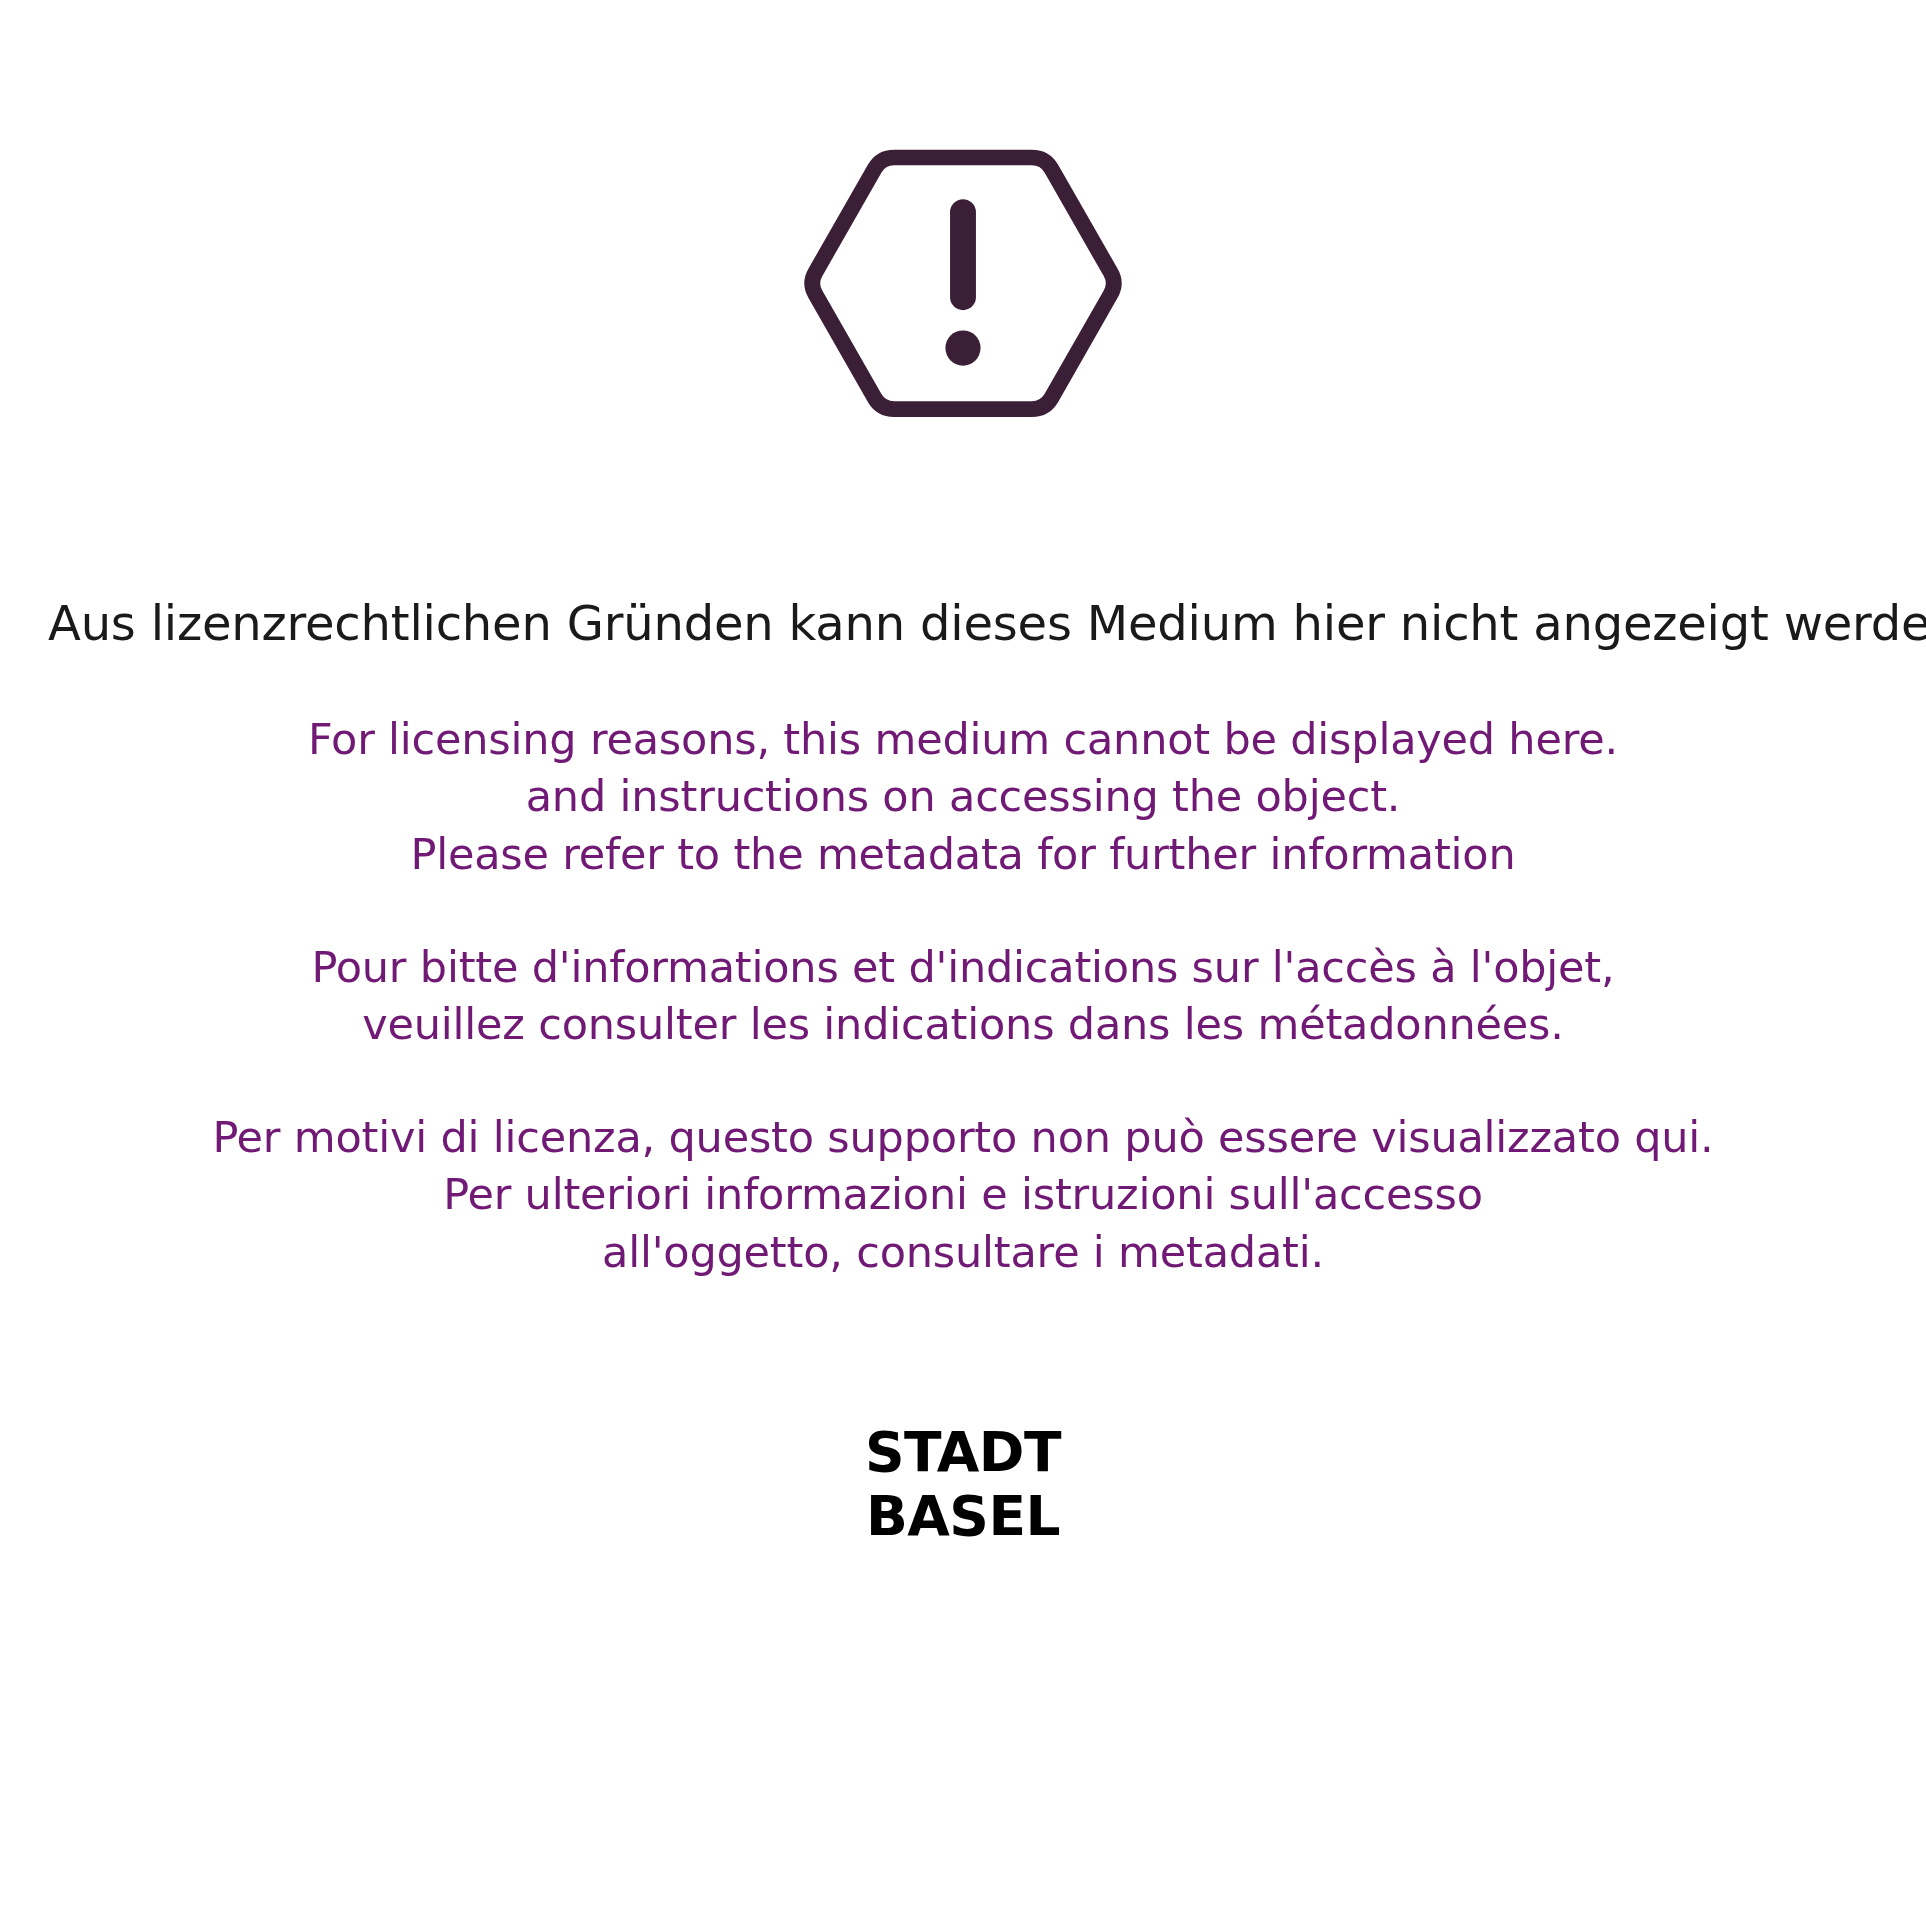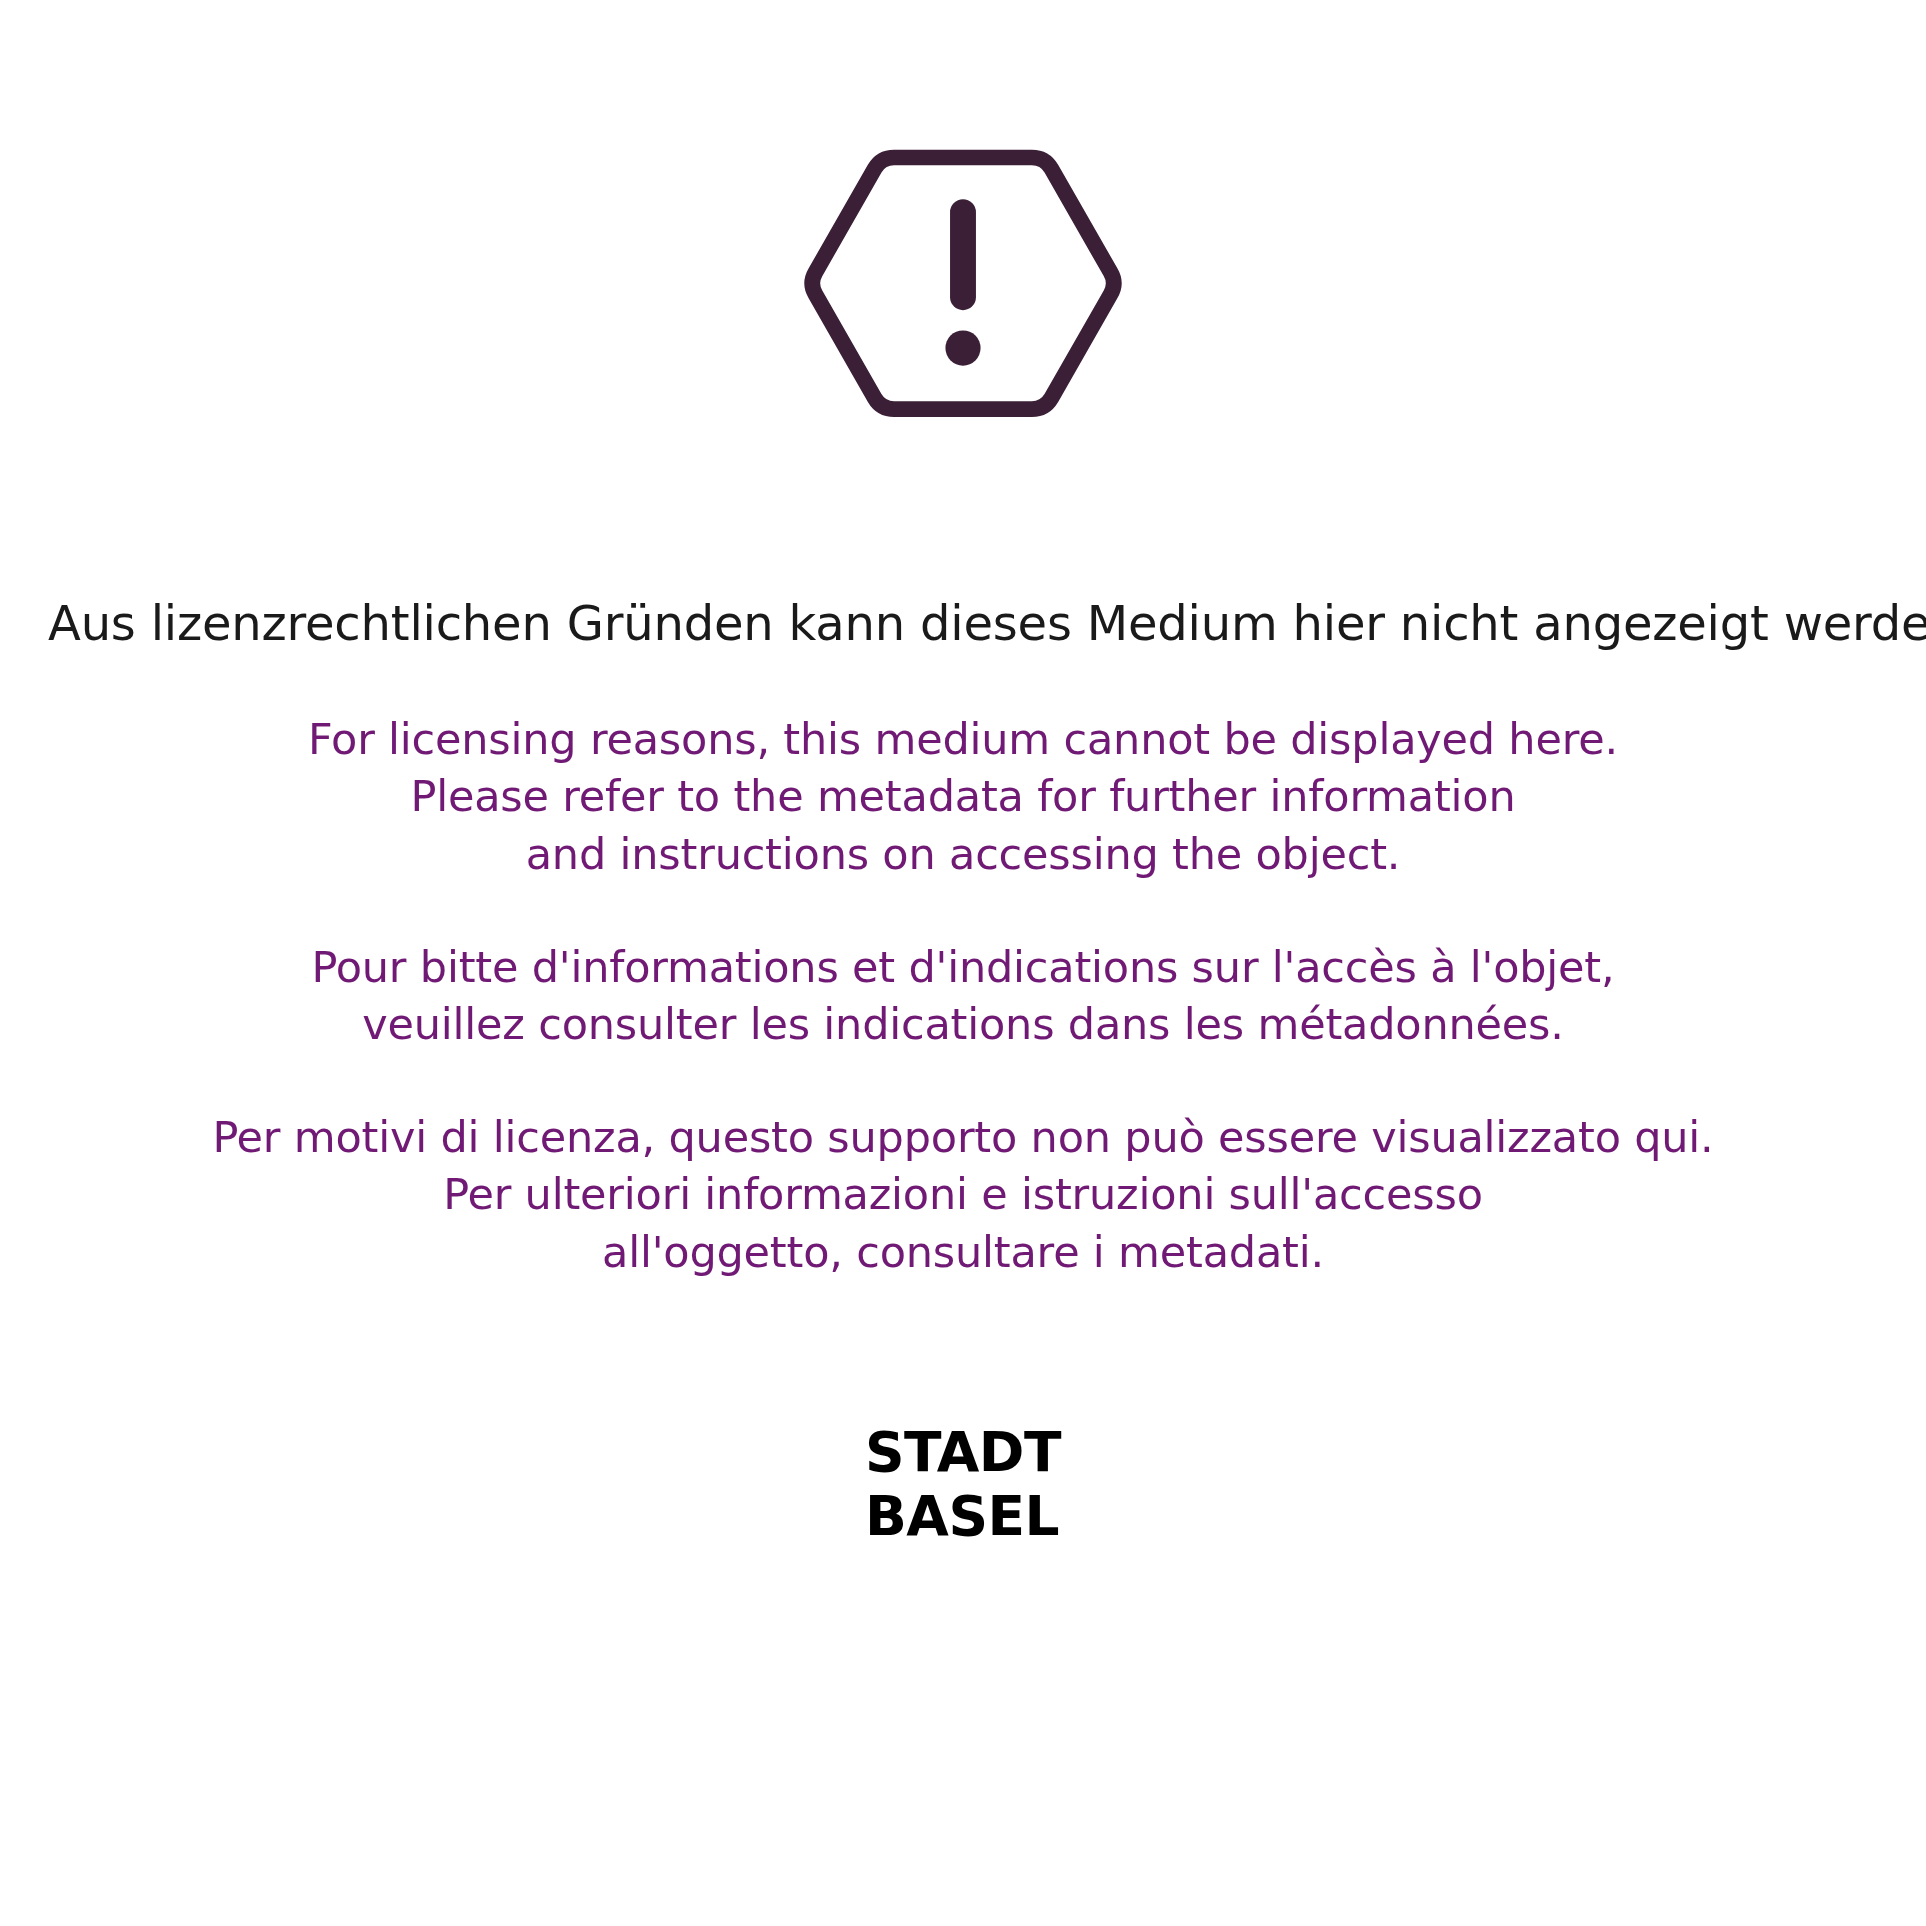--- a/index.html
+++ b/index.html
@@ -73,21 +73,21 @@
     font-weight: 400;
     letter-spacing: -0.2px;
   }
   .lang-other {
     margin-bottom: 55px;
   }
 
   
   .logo {
     margin-top: 139px;
-    text-align: left;
+    text-align: center;
     color: #000000;
     font-weight: 700;
     font-size: 55px;
     line-height: 1.16;
     letter-spacing: -0.5px;
   }
   .logo .logo-line {
     display: block;
   }
 </style>
@@ -105,22 +105,22 @@
   </div>
 
   <div class="text-block">
 
     <div class="para lang-de">
       <span class="line">Aus lizenzrechtlichen Gründen kann dieses Medium hier nicht angezeigt werden.</span>
     </div>
 
     <div class="para lang-other">
       <span class="line">For licensing reasons, this medium cannot be displayed here.</span>
+      <span class="line">and instructions on accessing the object.</span>
       <span class="line">Please refer to the metadata for further information</span>
-      <span class="line">and instructions on accessing the object.</span>
     </div>
 
     <div class="para lang-other">
       <span class="line">Pour bitte d'informations et d'indications sur l'accès à l'objet,</span>
       <span class="line">veuillez consulter les indications dans les métadonnées.</span>
     </div>
 
     <div class="para lang-other">
       <span class="line">Per motivi di licenza, questo supporto non può essere visualizzato qui.</span>
       <span class="line">Per ulteriori informazioni e istruzioni sull'accesso</span>

